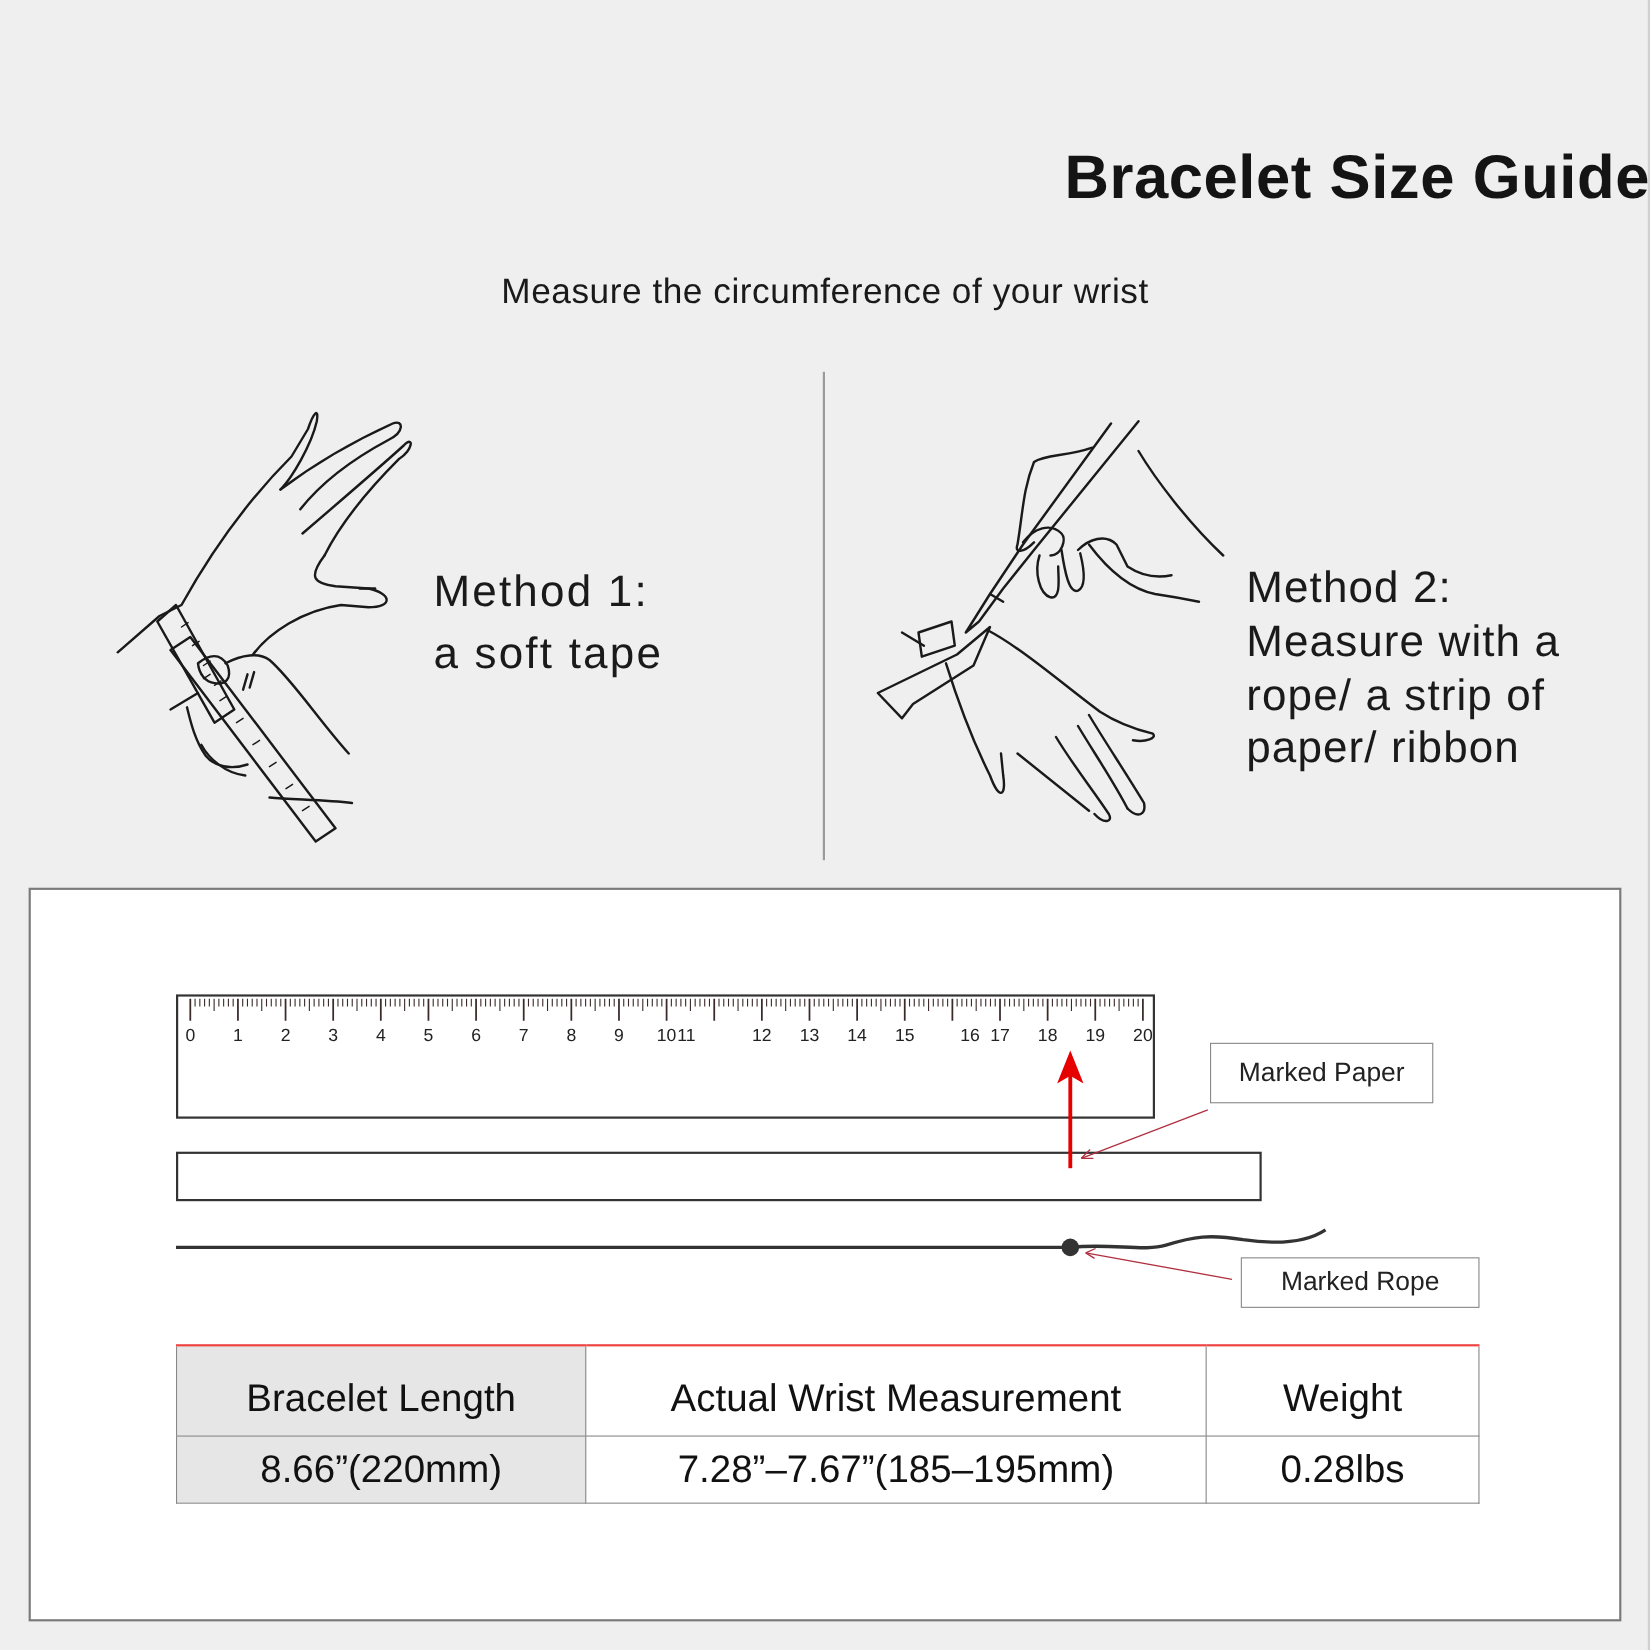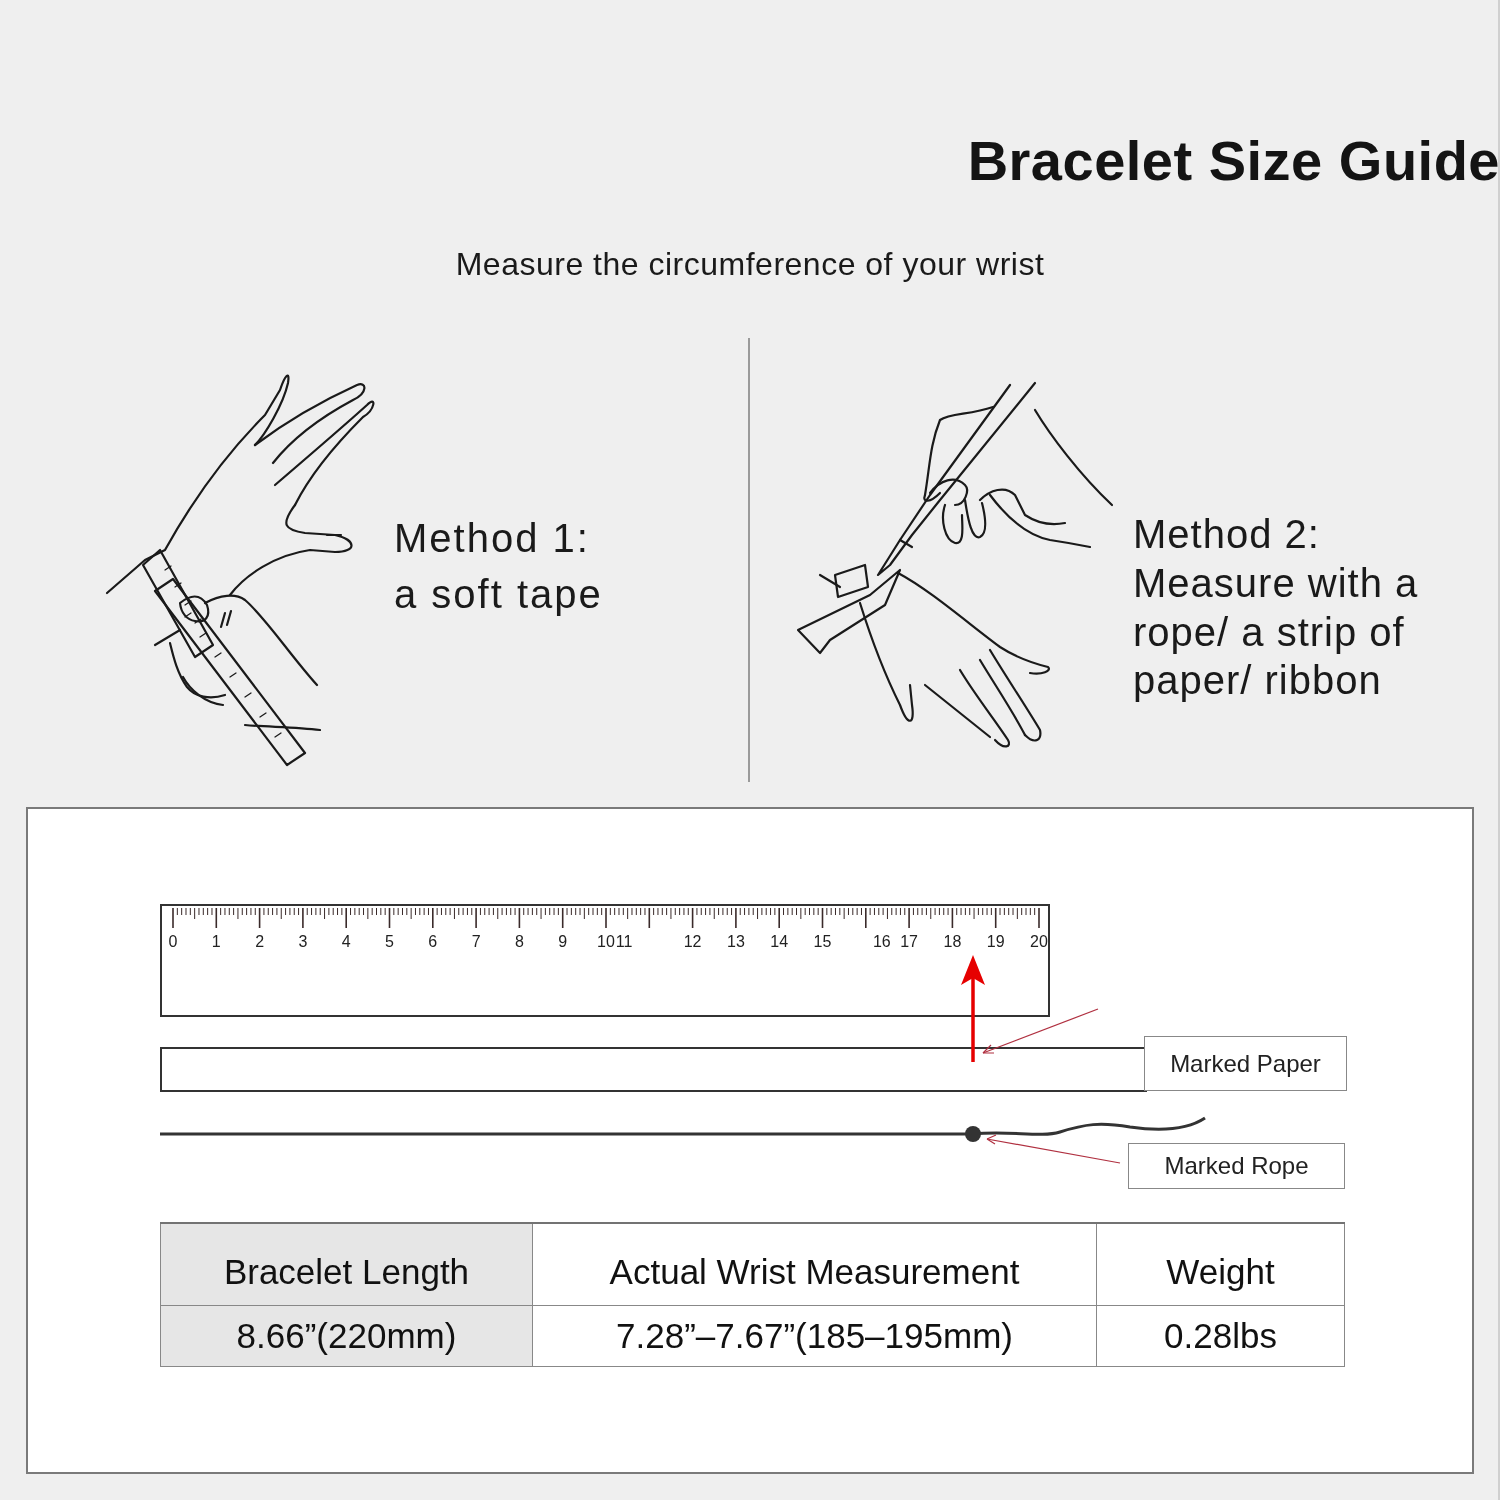--- a/index.html
+++ b/index.html
@@ -43,31 +43,31 @@
       position: absolute; top: 27px; font-size: 16px; color: #222; transform: translateX(-50%);
     }
     .paper-strip {
       position: absolute; left: 160px; top: 1047px; width: 987px; height: 45px;
       border: 2px solid #333; box-sizing: border-box; background: #fff;
     }
     .callout {
       position: absolute; border: 1.5px solid #888; background: #fff; box-sizing: border-box;
       font-size: 24px; color: #222; display: flex; align-items: center; justify-content: center;
     }
-    .callout-paper { left: 1100px; top: 1036px; width: 203px; height: 55px; margin-left: 44px; }
+    .callout-paper { left: 1100px; top: 948px; width: 203px; height: 55px; }
     .callout-rope { left: 1128px; top: 1143px; width: 217px; height: 46px; }
     .overlay { position: absolute; left: 0; top: 0; pointer-events: none; }
     table.size-table {
       position: absolute; left: 160px; top: 1222px; width: 1185px;
       border-collapse: collapse; font-size: 35px; color: #111;
     }
     table.size-table td, table.size-table th {
       border: 1.5px solid #888; text-align: center; font-weight: normal;
     }
-    table.size-table tr:first-child th { border-top: 2px solid #737373; }
+    table.size-table tr:first-child th { border-top: 2px solid #ef4444; }
     table.size-table tr.head th { height: 82px; padding-top: 16px; box-sizing: border-box; }
     table.size-table tr.vals td { height: 58px; }
     .shaded { background: #e6e6e6; }
     .white { background: #fff; }
   </style>
 </head>
 <body>
 
 <div class="title">Bracelet Size Guide</div>
 <div class="subtitle">Measure the circumference of your wrist</div>

